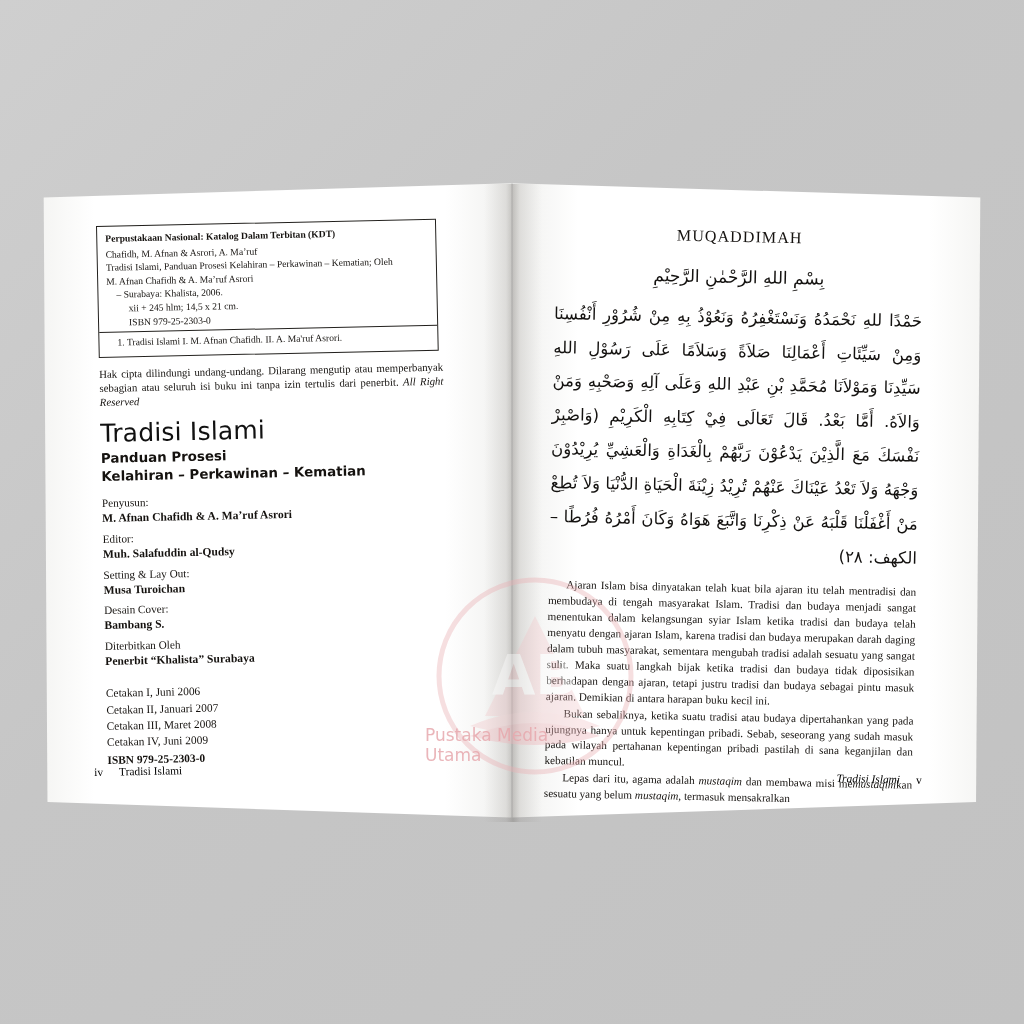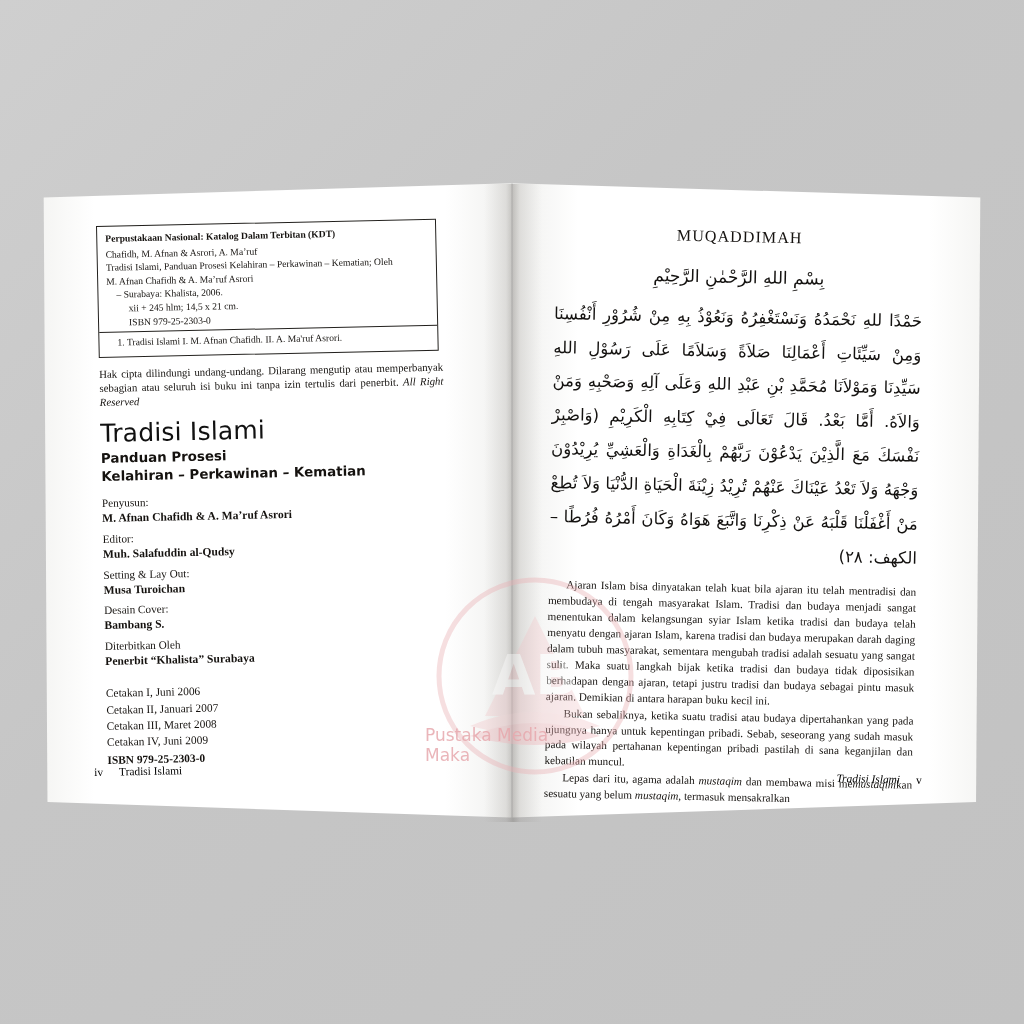--- a/index.html
+++ b/index.html
@@ -288,17 +288,17 @@
 
     <svg class="watermark" viewBox="0 0 250 210">
       <circle cx="125" cy="100" r="96" fill="none" stroke="#eab0b4" stroke-width="5"></circle>
       <path d="M125 40 L175 140 L75 140 Z" fill="#f0c0c4" opacity=".8"></path>
       <path d="M60 150 q65 -28 130 0 q-65 18 -130 0 z" fill="#f3c9cc"></path>
       <path d="M60 160 q65 -26 130 0 q-65 18 -130 0 z" fill="#eeb6bb"></path>
       <text x="125" y="118" text-anchor="middle" font-family="DejaVu Sans, sans-serif" font-size="56" font-weight="bold" fill="#ffffff">AB</text>
     </svg>
     <div class="wm-text">
       <div>Pustaka Media</div>
-      <div>Maka</div>
+      <div>Utama</div>
     </div>
 
   </div>
 </div>
 
 </body></html>

